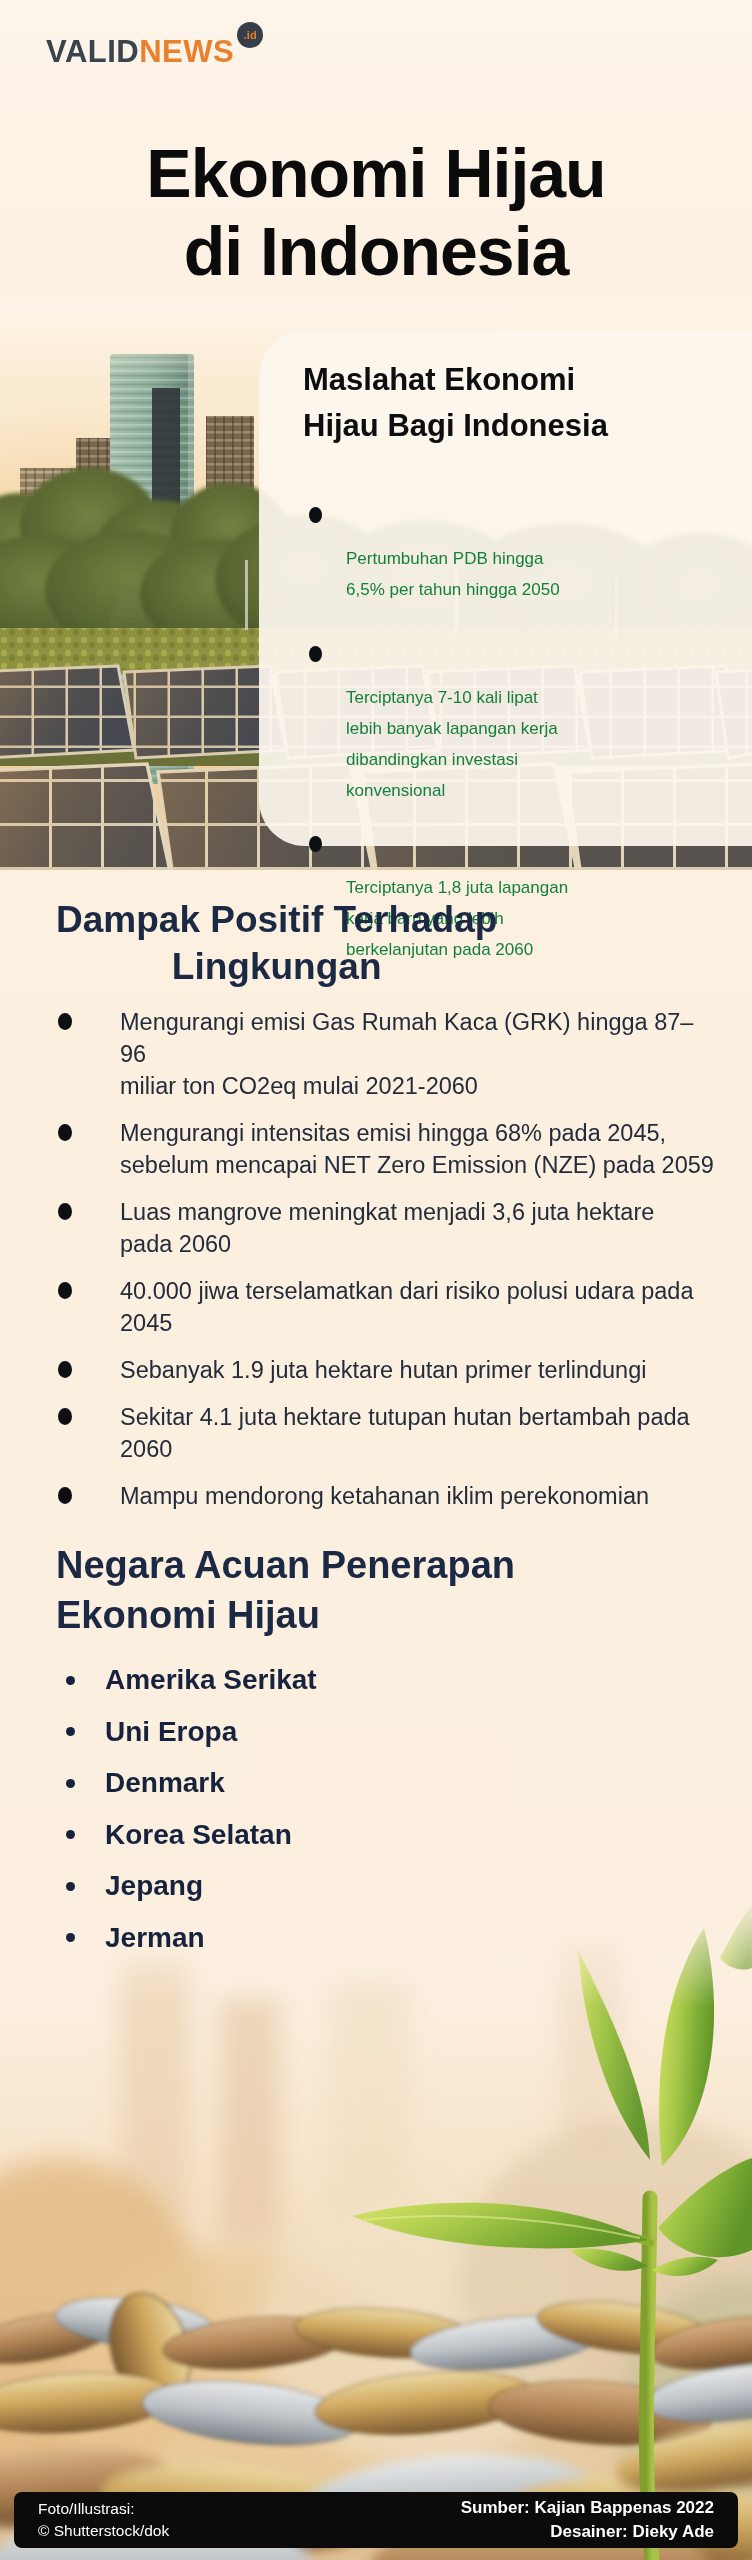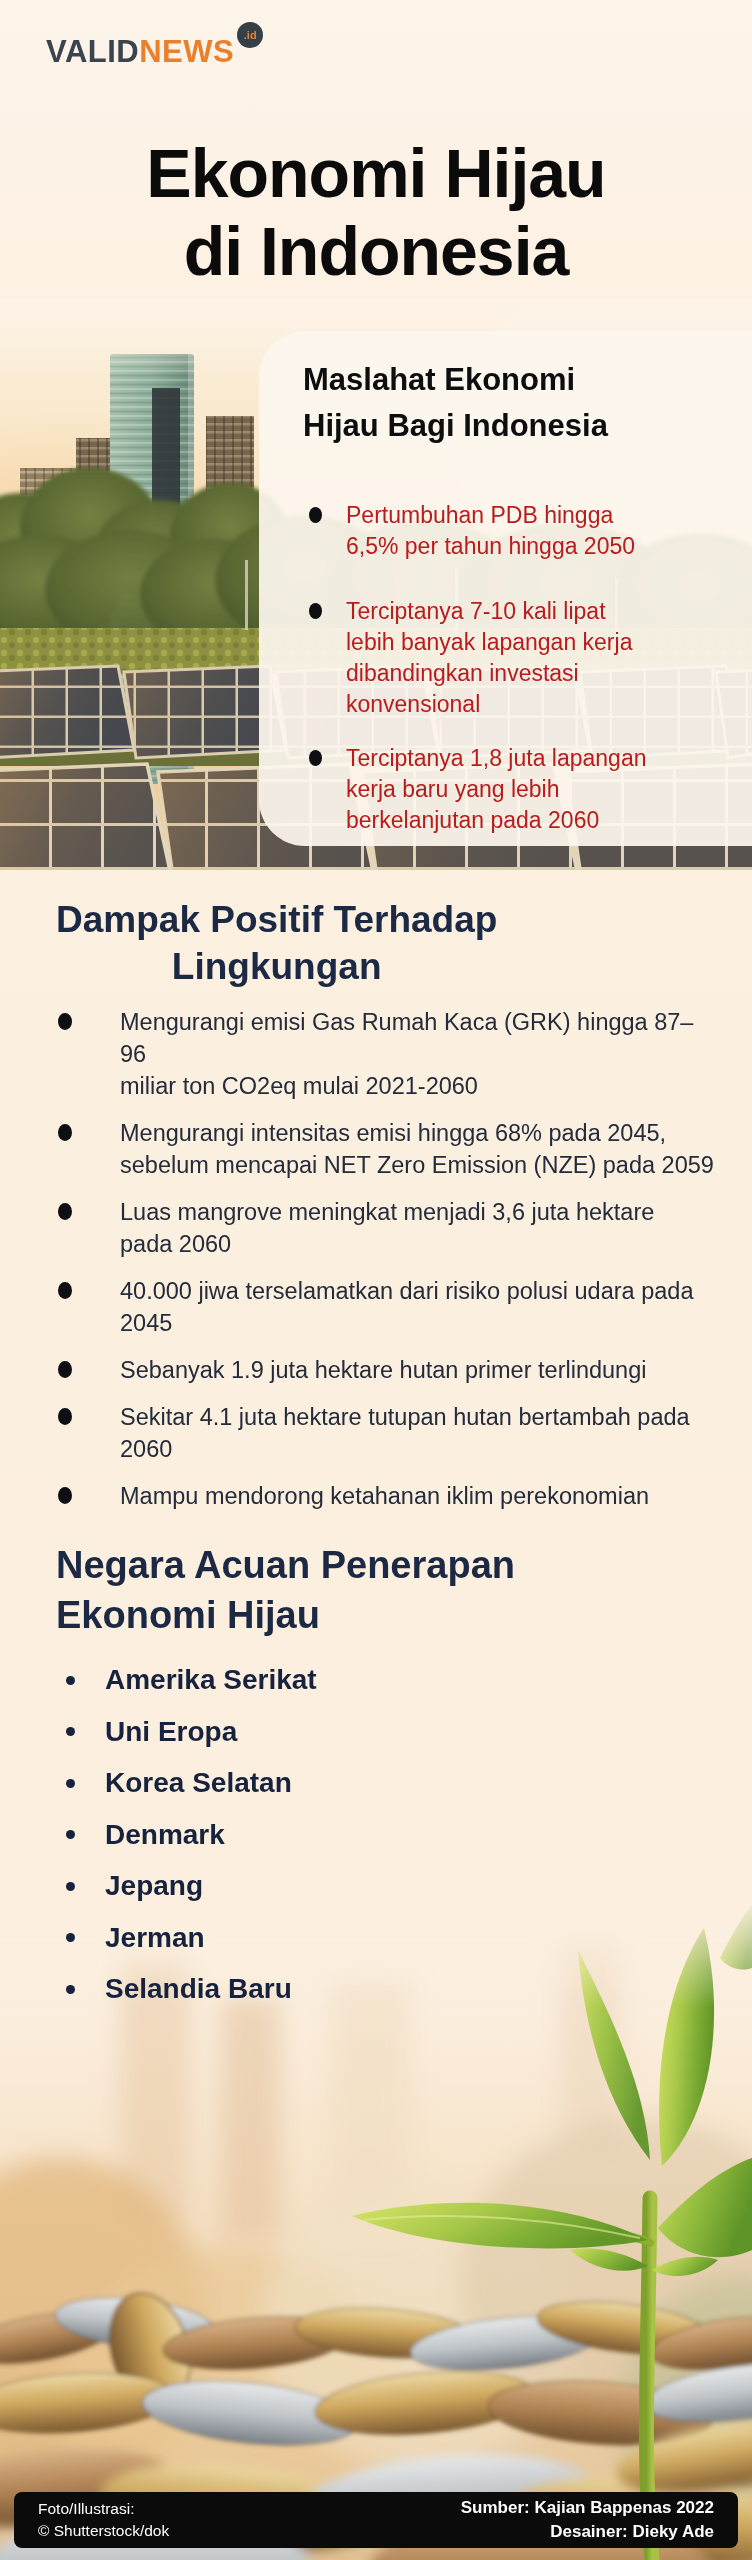--- a/index.html
+++ b/index.html
@@ -31,21 +31,21 @@
     background:rgba(253,246,238,.93);border-radius:46px 0 0 46px;
     padding:26px 24px 0 44px;box-sizing:border-box;
   }
   .benefit-card h2{
     margin:0;font-size:31px;line-height:46px;font-weight:800;color:#0d0e10;white-space:pre-line;
   }
   .benefit-list{list-style:none;margin:51px 0 0 6px;padding:0;}
   .benefit-list li{display:flex;margin-bottom:34px;}
   .benefit-list li.tight{margin-bottom:23px;}
   .bullet-dot{flex:none;width:13px;height:16px;border-radius:50%;background:#0e0f12;margin:7px 24px 0 0;}
-  .benefit-text{font-size:23px;line-height:31px;color:#b91c1c;white-space:pre-line;}
+  .benefit-text{font-size:17px;line-height:31px;color:#15803d;white-space:pre-line;margin-top:43px;}
   
   .sec-head{
     position:absolute;left:56px;z-index:2;margin:0;font-weight:800;color:#1c2944;
     white-space:pre-line;
   }
   .env-head{top:896px;font-size:37px;line-height:47px;text-align:center;}
   .country-head{top:1540px;font-size:38px;line-height:50px;}
   
   .env-list{position:absolute;left:58px;top:1006px;width:660px;z-index:2;list-style:none;margin:0;padding:0;}
   .env-list li{display:flex;margin-bottom:15px;gap:24px;}
@@ -286,37 +286,33 @@
     <li>
       <span class="country-dot"></span>
       <span class="country-name">Amerika Serikat</span>
     </li>
     <li>
       <span class="country-dot"></span>
       <span class="country-name">Uni Eropa</span>
     </li>
     <li>
       <span class="country-dot"></span>
+      <span class="country-name">Denmark</span>
+    </li>
+    <li>
+      <span class="country-dot"></span>
       <span class="country-name">Korea Selatan</span>
     </li>
     <li>
       <span class="country-dot"></span>
-      <span class="country-name">Denmark</span>
-    </li>
-    <li>
-      <span class="country-dot"></span>
       <span class="country-name">Jepang</span>
     </li>
     <li>
       <span class="country-dot"></span>
       <span class="country-name">Jerman</span>
-    </li>
-    <li>
-      <span class="country-dot"></span>
-      <span class="country-name">Selandia Baru</span>
     </li>
   </ul>
 
   <div class="bottom-photo">
     <svg width="752" height="662" viewBox="0 0 752 662">
       <defs>
         <linearGradient id="bbase" x1="0" y1="0" x2="0" y2="1">
           <stop offset="0" stop-color="#fdf3e7"></stop>
             <stop offset=".18" stop-color="#fbeedd"></stop>
           <stop offset=".42" stop-color="#f7e4ca"></stop>

